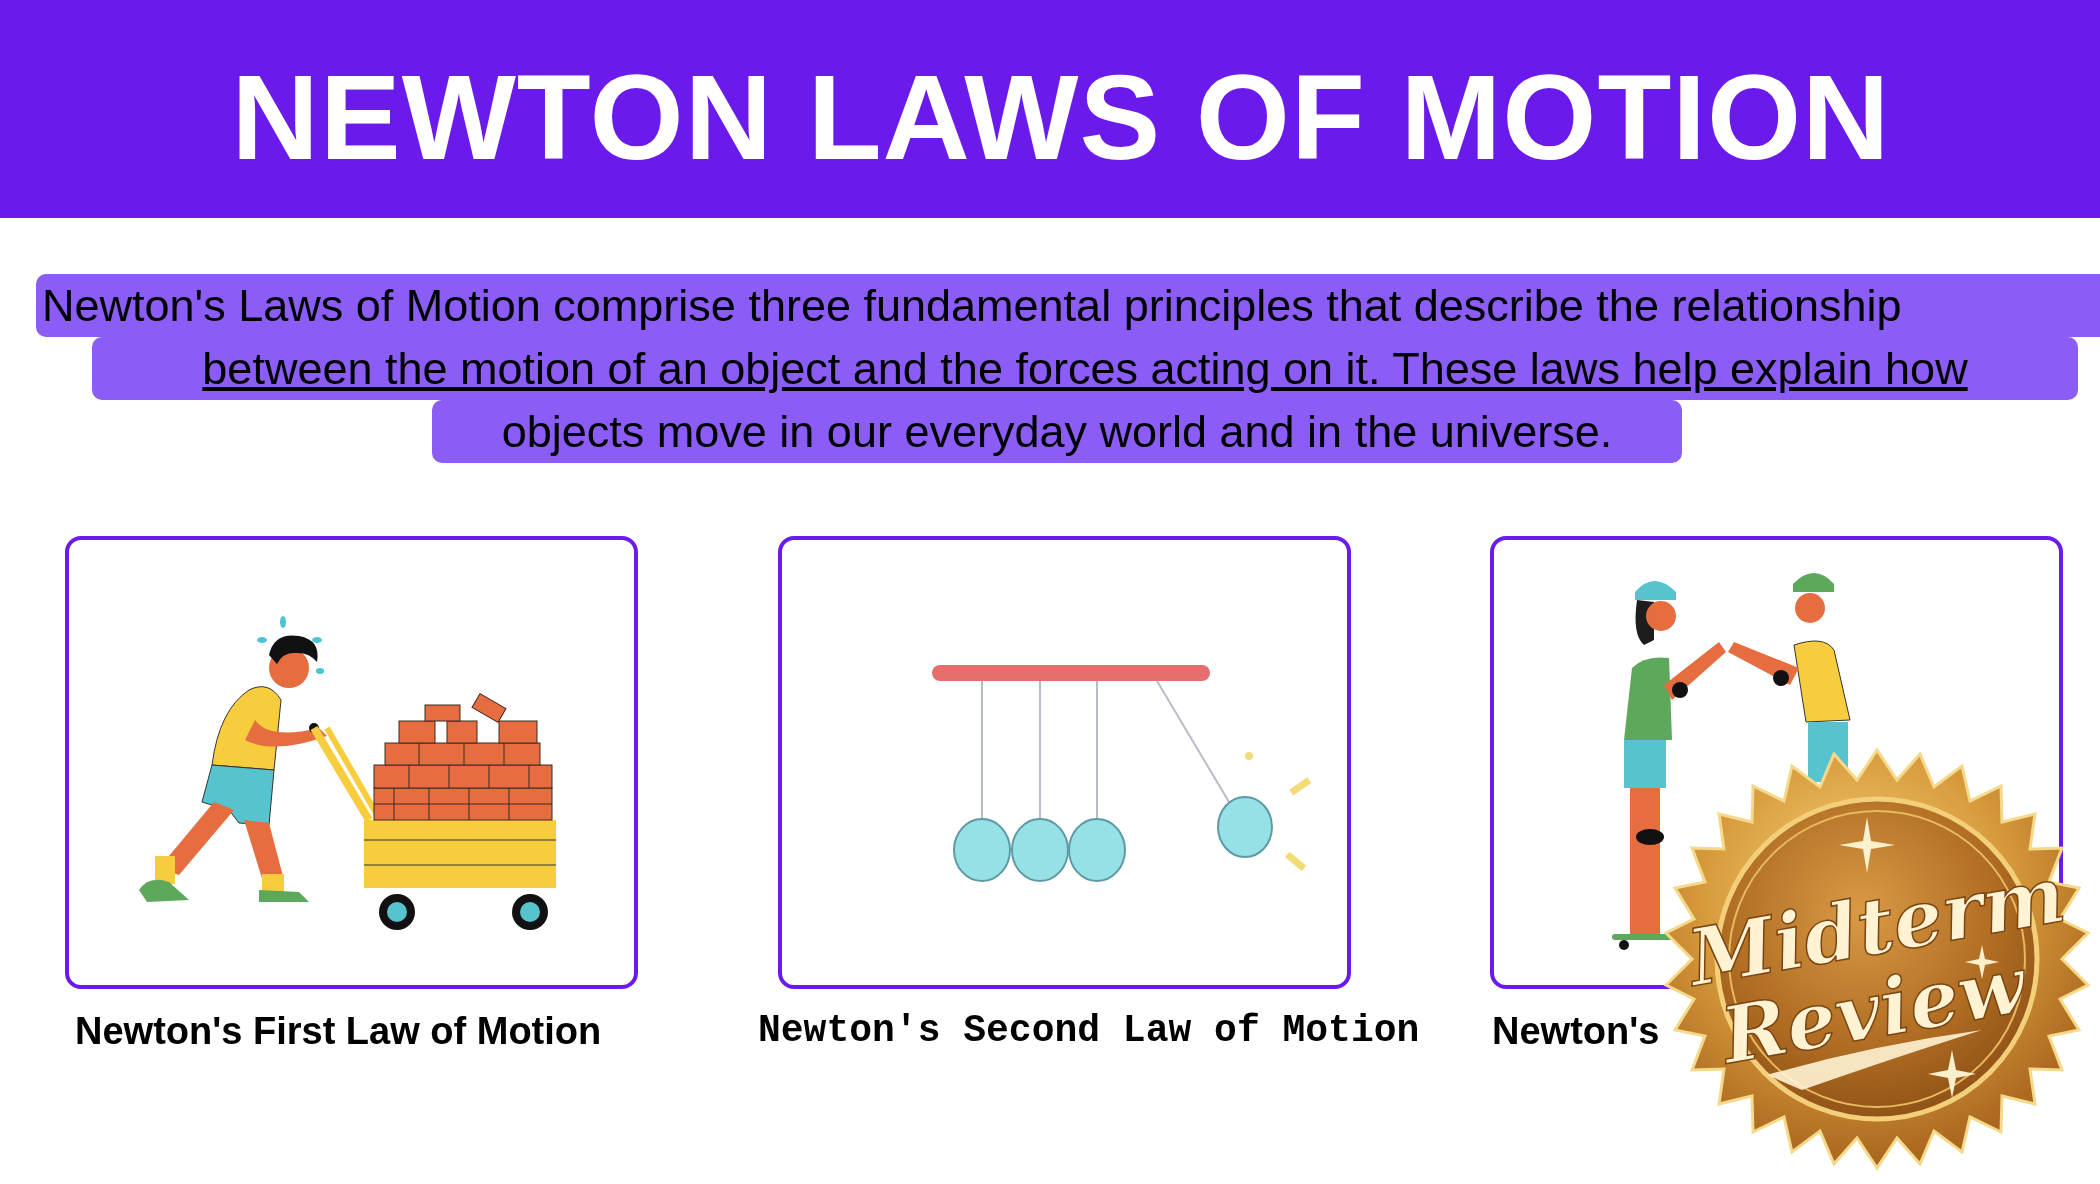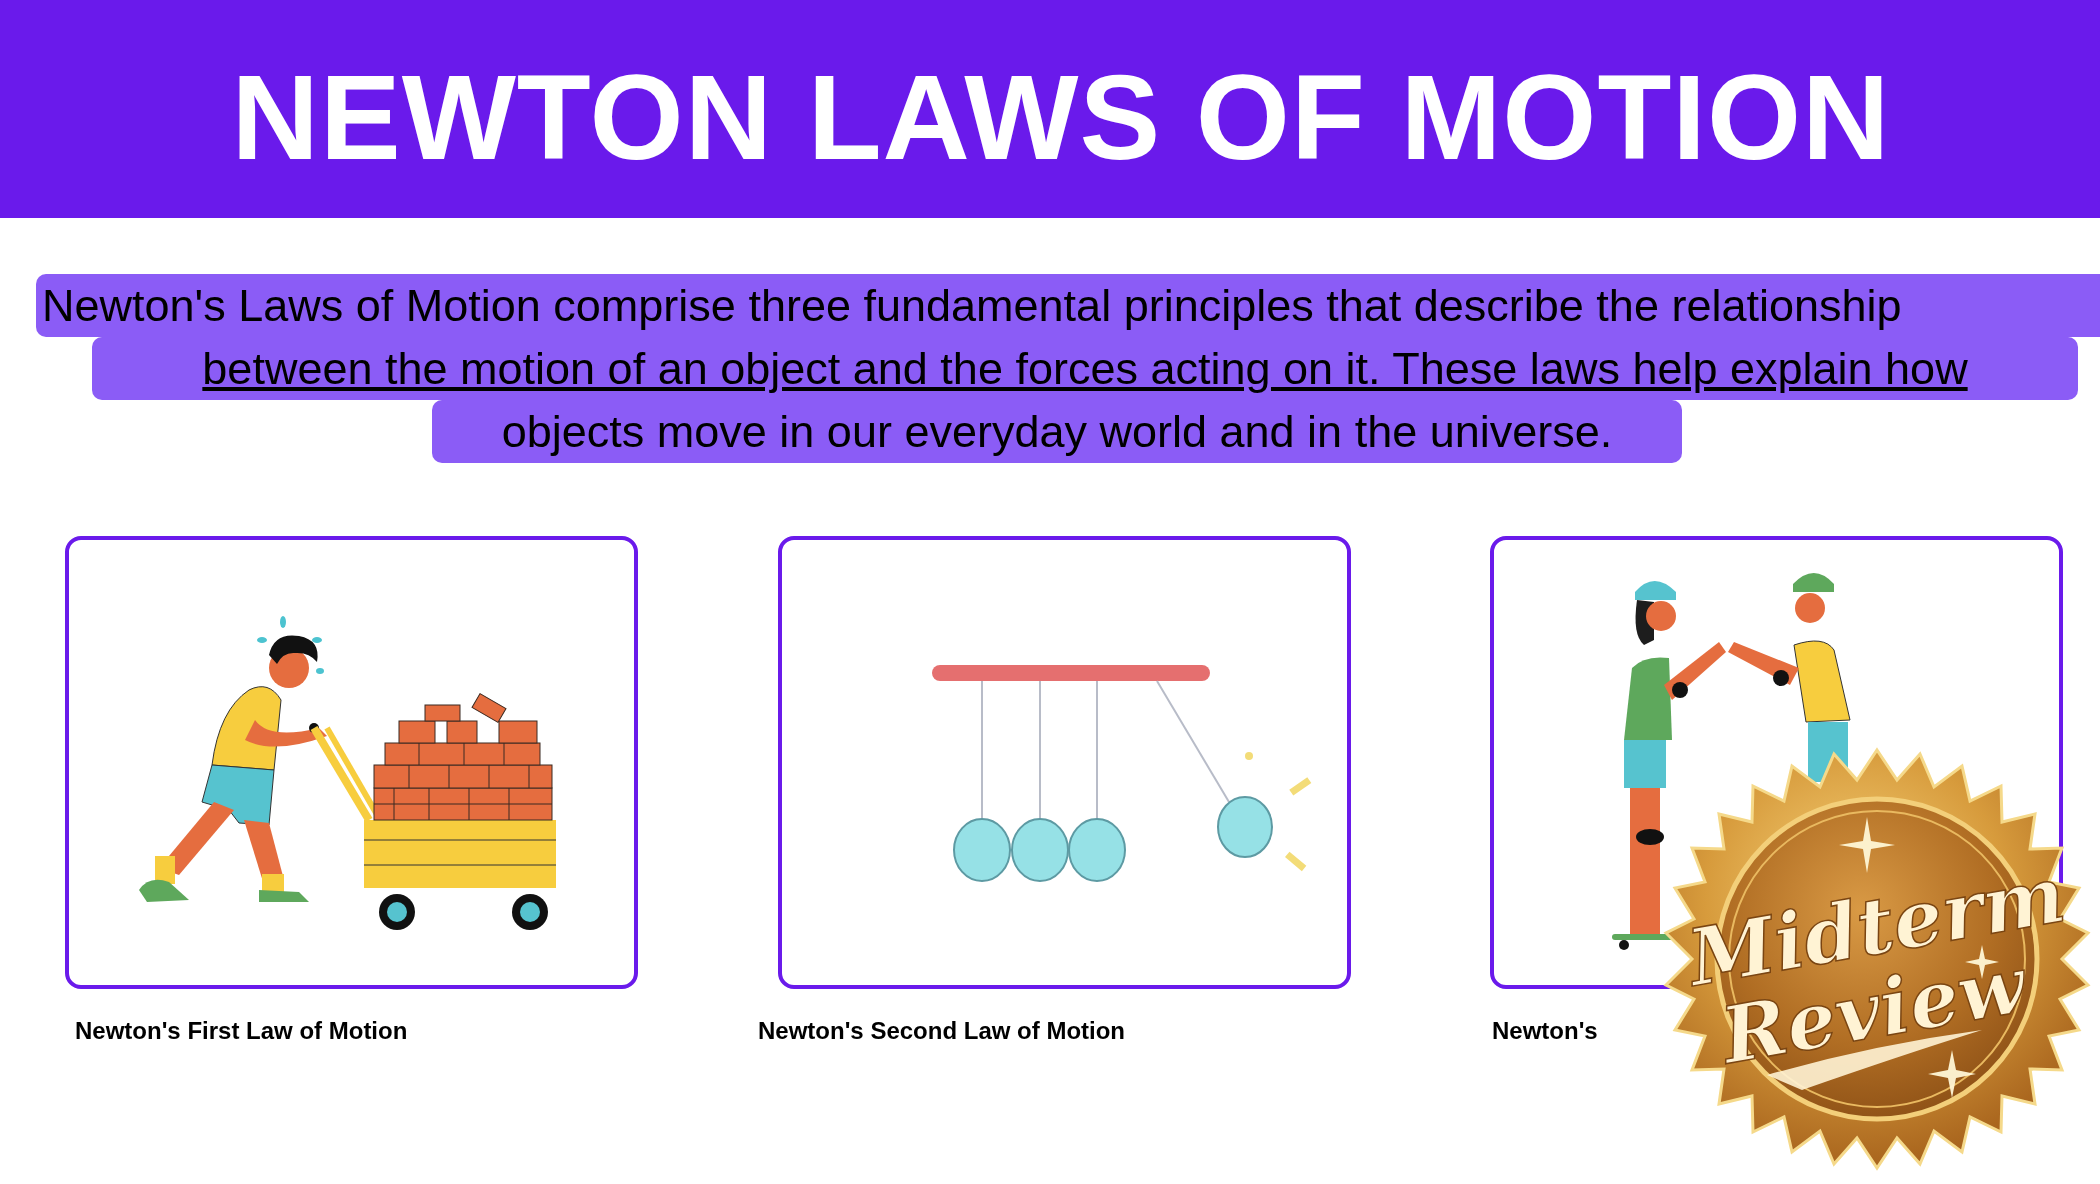--- a/index.html
+++ b/index.html
@@ -27,21 +27,21 @@
       margin-left: 20px;
     }
     .card {
       position: absolute; top: 536px; width: 565px; height: 445px;
       border: 4px solid #6a1aeb; border-radius: 16px; background: #fff;
       overflow: hidden;
     }
     .card svg { position: absolute; left: 0; top: 0; width: 565px; height: 445px; }
     .caption {
       position: absolute; top: 1004px; height: 54px; line-height: 54px;
-      font-weight: bold; font-size: 24px; color: #000; white-space: nowrap;
+      font-weight: bold; font-size: 38px; color: #000; white-space: nowrap;
     }
     .badge { position: absolute; left: 1652px; top: 745px; width: 450px; height: 430px; }
   </style>
 </head>
 <body>
 
 <header class="banner">
   <h1 class="banner-title">NEWTON LAWS OF MOTION</h1>
 </header>
 
@@ -133,21 +133,21 @@
       <ellipse cx="315" cy="310" rx="28" ry="31"></ellipse>
       <ellipse cx="463" cy="287" rx="27" ry="30"></ellipse>
     </g>
     <g fill="#f3dc78">
       <circle cx="467" cy="216" r="4"></circle>
       <rect x="507" y="243" width="22" height="7" transform="rotate(-35 518 246)"></rect>
       <rect x="503" y="318" width="22" height="7" transform="rotate(40 514 321)"></rect>
     </g>
   </svg>
 </div>
-<div class="caption" style="left:758px;">Newton's Second Law of Motion</div>
+<div class="caption" style="left:758px;font-family:Liberation Mono, monospace;">Newton's Second Law of Motion</div>
 
 <div class="card" style="left:1490px;">
   <svg viewBox="0 0 565 445">
 
     <path d="M141 52 Q160 30 182 52 L182 60 L141 60 Z" fill="#56c3cf"></path>
     <path d="M143 60 Q138 95 150 105 L160 100 L160 62 Z" fill="#1d1d1d"></path>
     <circle cx="167" cy="76" r="15" fill="#e56d3f"></circle>
     <path d="M138 128 Q150 115 175 118 L178 200 L130 200 Z" fill="#5ea85c"></path>
     <path d="M170 145 L225 102 L232 112 L178 160 Z" fill="#e56d3f"></path>
     <circle cx="186" cy="150" r="8" fill="#111"></circle>

